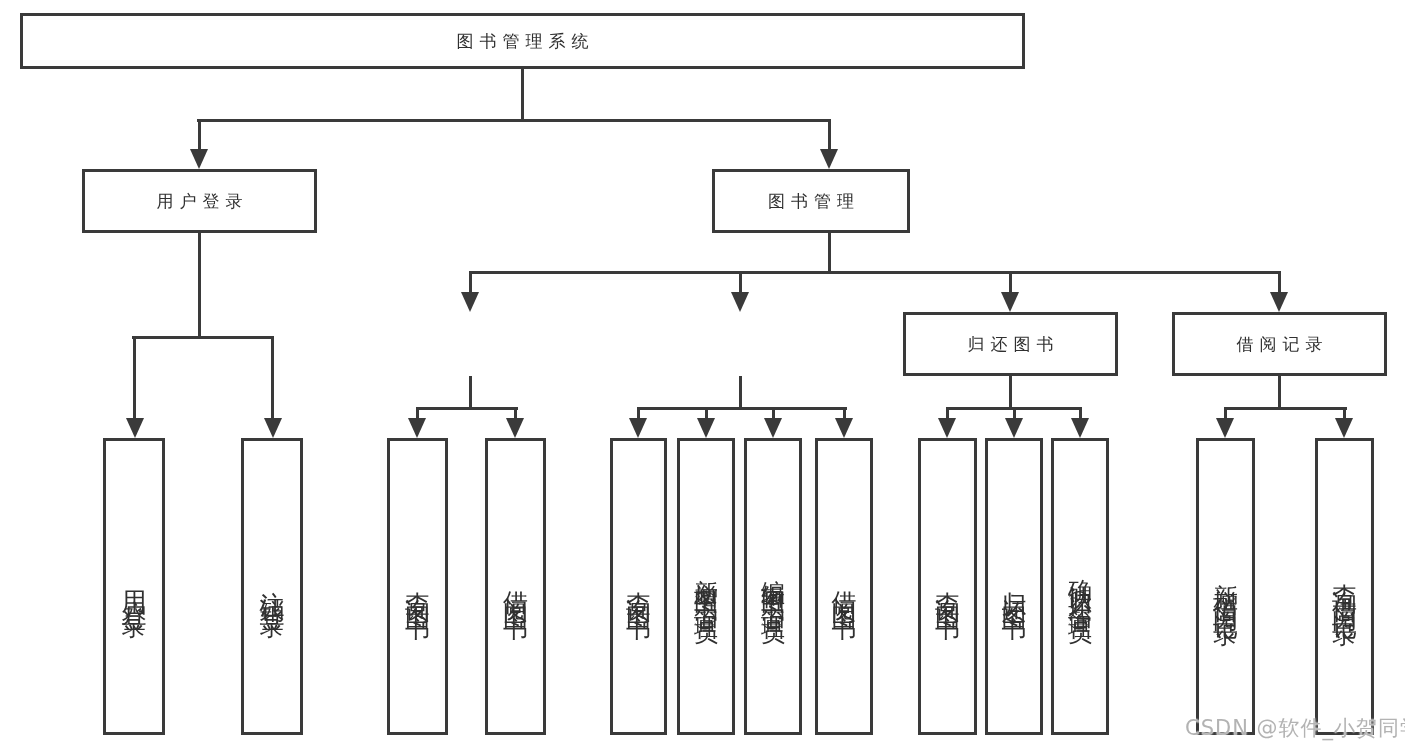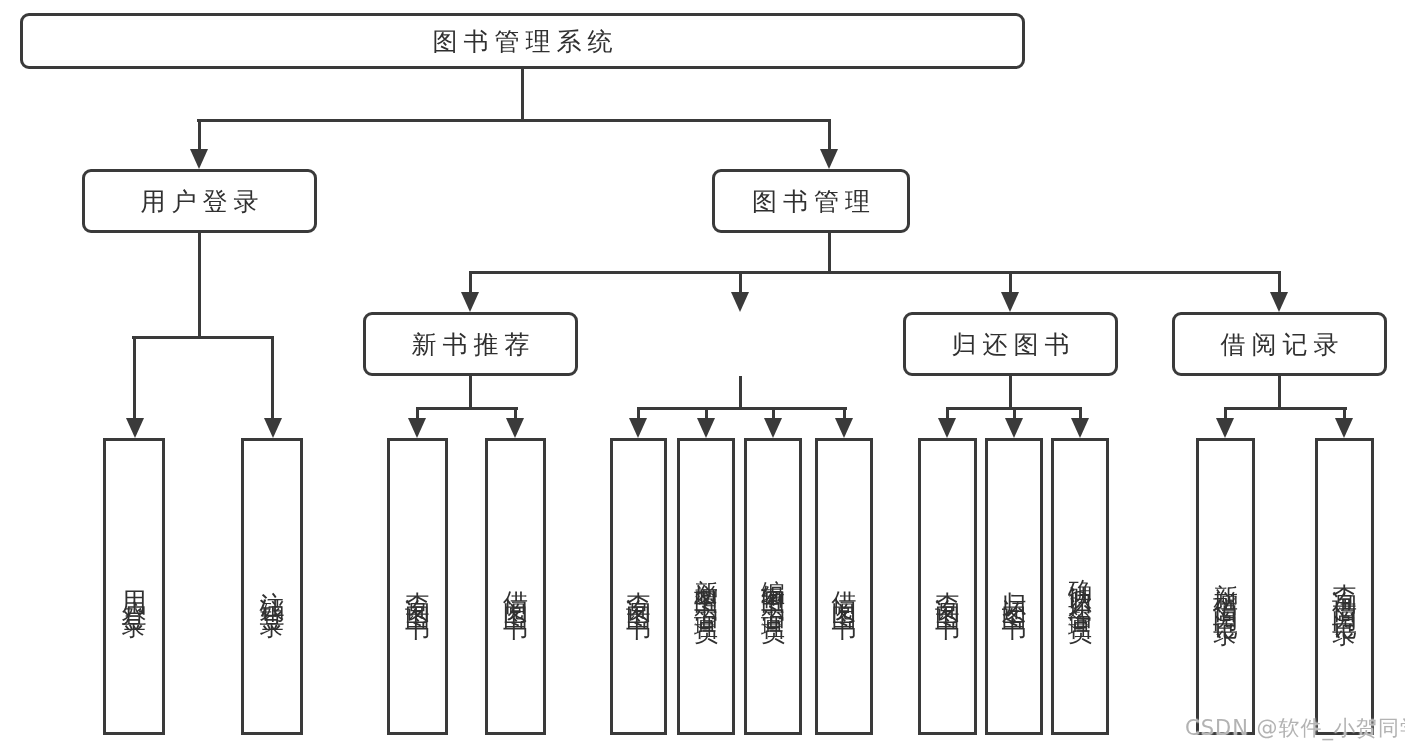--- a/index.html
+++ b/index.html
@@ -15,21 +15,21 @@
     position: absolute;
     box-sizing: border-box;
     border: 3px solid #3a3a3a;
     background: #ffffff;
     color: #303030;
     display: flex;
     align-items: center;
     justify-content: center;
     text-align: center;
   }
-  .h-box { font-size: 25px; letter-spacing: 6px; line-height: 1; text-indent: 6px; border-radius: 9px; }
+  .h-box { font-size: 17px; letter-spacing: 6px; line-height: 1; text-indent: 6px; }
   .v-box {
     writing-mode: vertical-rl;
     text-orientation: mixed;
     font-size: 25px;
     letter-spacing: 8px;
     line-height: 1;
   }
   .v-box.tight { font-size: 24px; letter-spacing: 6px; }
   .line { position: absolute; background: #3a3a3a; }
   .vline { width: 3px; }
@@ -81,21 +81,20 @@
   <div class="line hline" style="left:469px; top:271px; width:812px;"></div>
   <div class="line vline" style="left:469px; top:271px; height:24px;"></div>
   <div class="arrowhead" style="left:461px; top:292px;"></div>
   <div class="line vline" style="left:739px; top:271px; height:24px;"></div>
   <div class="arrowhead" style="left:731px; top:292px;"></div>
   <div class="line vline" style="left:1009px; top:271px; height:24px;"></div>
   <div class="arrowhead" style="left:1001px; top:292px;"></div>
   <div class="line vline" style="left:1278px; top:271px; height:24px;"></div>
   <div class="arrowhead" style="left:1270px; top:292px;"></div>
 
-  <div class="box h-box" style="left:363px; top:312px; width:215px; height:64px;">新书推荐</div>
   <div class="box h-box" style="left:903px; top:312px; width:215px; height:64px;">归还图书</div>
   <div class="box h-box" style="left:1172px; top:312px; width:215px; height:64px;">借阅记录</div>
 
   <div class="line vline" style="left:469px; top:376px; height:34px;"></div>
   <div class="line hline" style="left:416px; top:407px; width:102px;"></div>
   <div class="line vline" style="left:416px; top:407px; height:14px;"></div>
   <div class="arrowhead" style="left:408px; top:418px;"></div>
   <div class="line vline" style="left:514px; top:407px; height:14px;"></div>
   <div class="arrowhead" style="left:506px; top:418px;"></div>
 

